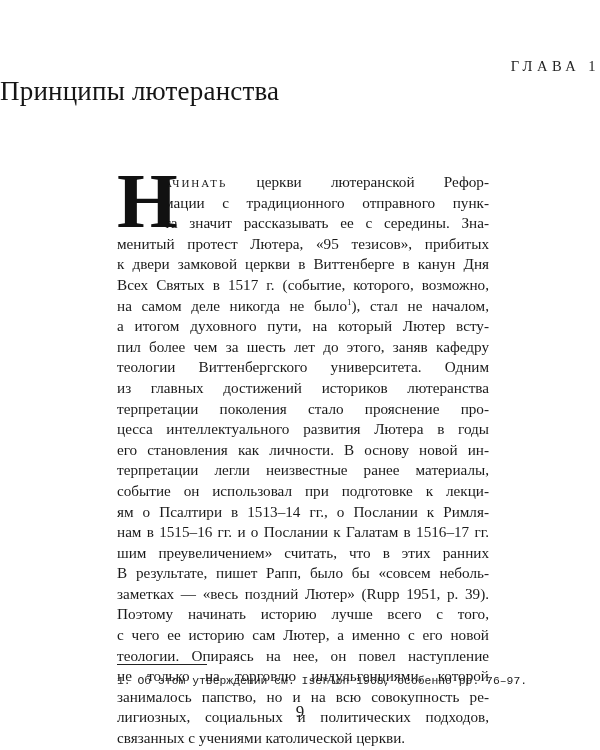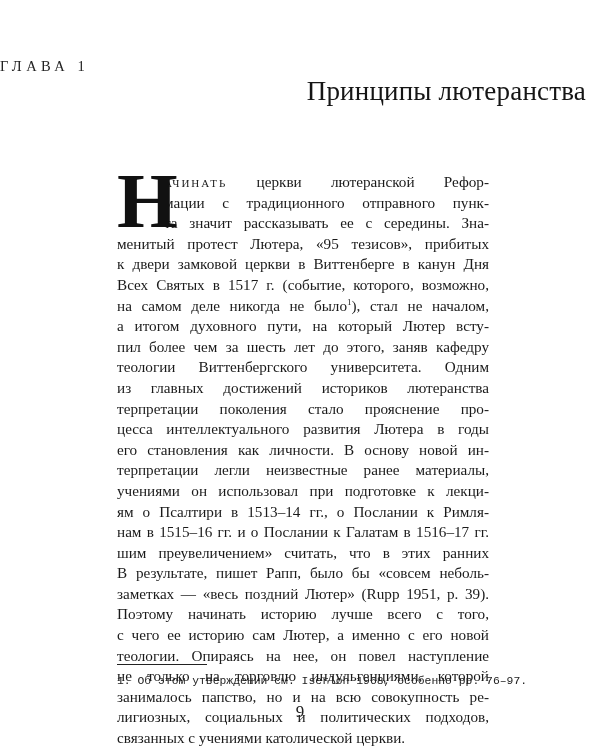--- a/index.html
+++ b/index.html
@@ -13,31 +13,31 @@
     position: relative;
     overflow: hidden;
     color: #1a1a1a;
     font-family: "Liberation Serif", "DejaVu Serif", serif;
   }
   .chapter-label {
     position: absolute;
     top: 58px;
     left: 0;
     width: 600px;
-    text-align: left;
+    text-align: right;
     font-size: 14.5px;
     letter-spacing: 4.5px;
     color: #222;
   }
   .chapter-title {
     position: absolute;
     top: 76px;
     left: 0;
     width: 586px;
-    text-align: right;
+    text-align: left;
     font-size: 27px;
     letter-spacing: 0.2px;
     color: #151515;
   }
   .body-block {
     position: absolute;
     top: 172px;
     left: 117px;
     width: 372px;
   }
@@ -120,21 +120,21 @@
   <span class="line">Всех Святых в 1517 г. (событие, которого, возможно,</span>
   <span class="line"><span>на самом деле никогда не было</span><sup>1</sup><span>), стал не началом,</span></span>
   <span class="line">а итогом духовного пути, на который Лютер всту-</span>
   <span class="line">пил более чем за шесть лет до этого, заняв кафедру</span>
   <span class="line">теологии Виттенбергского университета. Одним</span>
   <span class="line">из главных достижений историков лютеранства</span>
   <span class="line">терпретации поколения стало прояснение про-</span>
   <span class="line">цесса интеллектуального развития Лютера в годы</span>
   <span class="line">его становления как личности. В основу новой ин-</span>
   <span class="line">терпретации легли неизвестные ранее материалы,</span>
-  <span class="line">учениями он использовал при подготовке к лекци-</span>
+  <span class="line">событие он использовал при подготовке к лекци-</span>
   <span class="line">ям о Псалтири в 1513–14 гг., о Послании к Римля-</span>
   <span class="line">нам в 1515–16 гг. и о Послании к Галатам в 1516–17 гг.</span>
   <span class="line">шим преувеличением» считать, что в этих ранних</span>
   <span class="line">В результате, пишет Рапп, было бы «совсем неболь-</span>
   <span class="line">заметках — «весь поздний Лютер» (Rupp 1951, p. 39).</span>
   <span class="line">Поэтому начинать историю лучше всего с того,</span>
   <span class="line">с чего ее историю сам Лютер, а именно с его новой</span>
   <span class="line">теологии. Опираясь на нее, он повел наступление</span>
   <span class="line">не только на торговлю индульгенциями, которой</span>
   <span class="line">занималось папство, но и на всю совокупность ре-</span>

